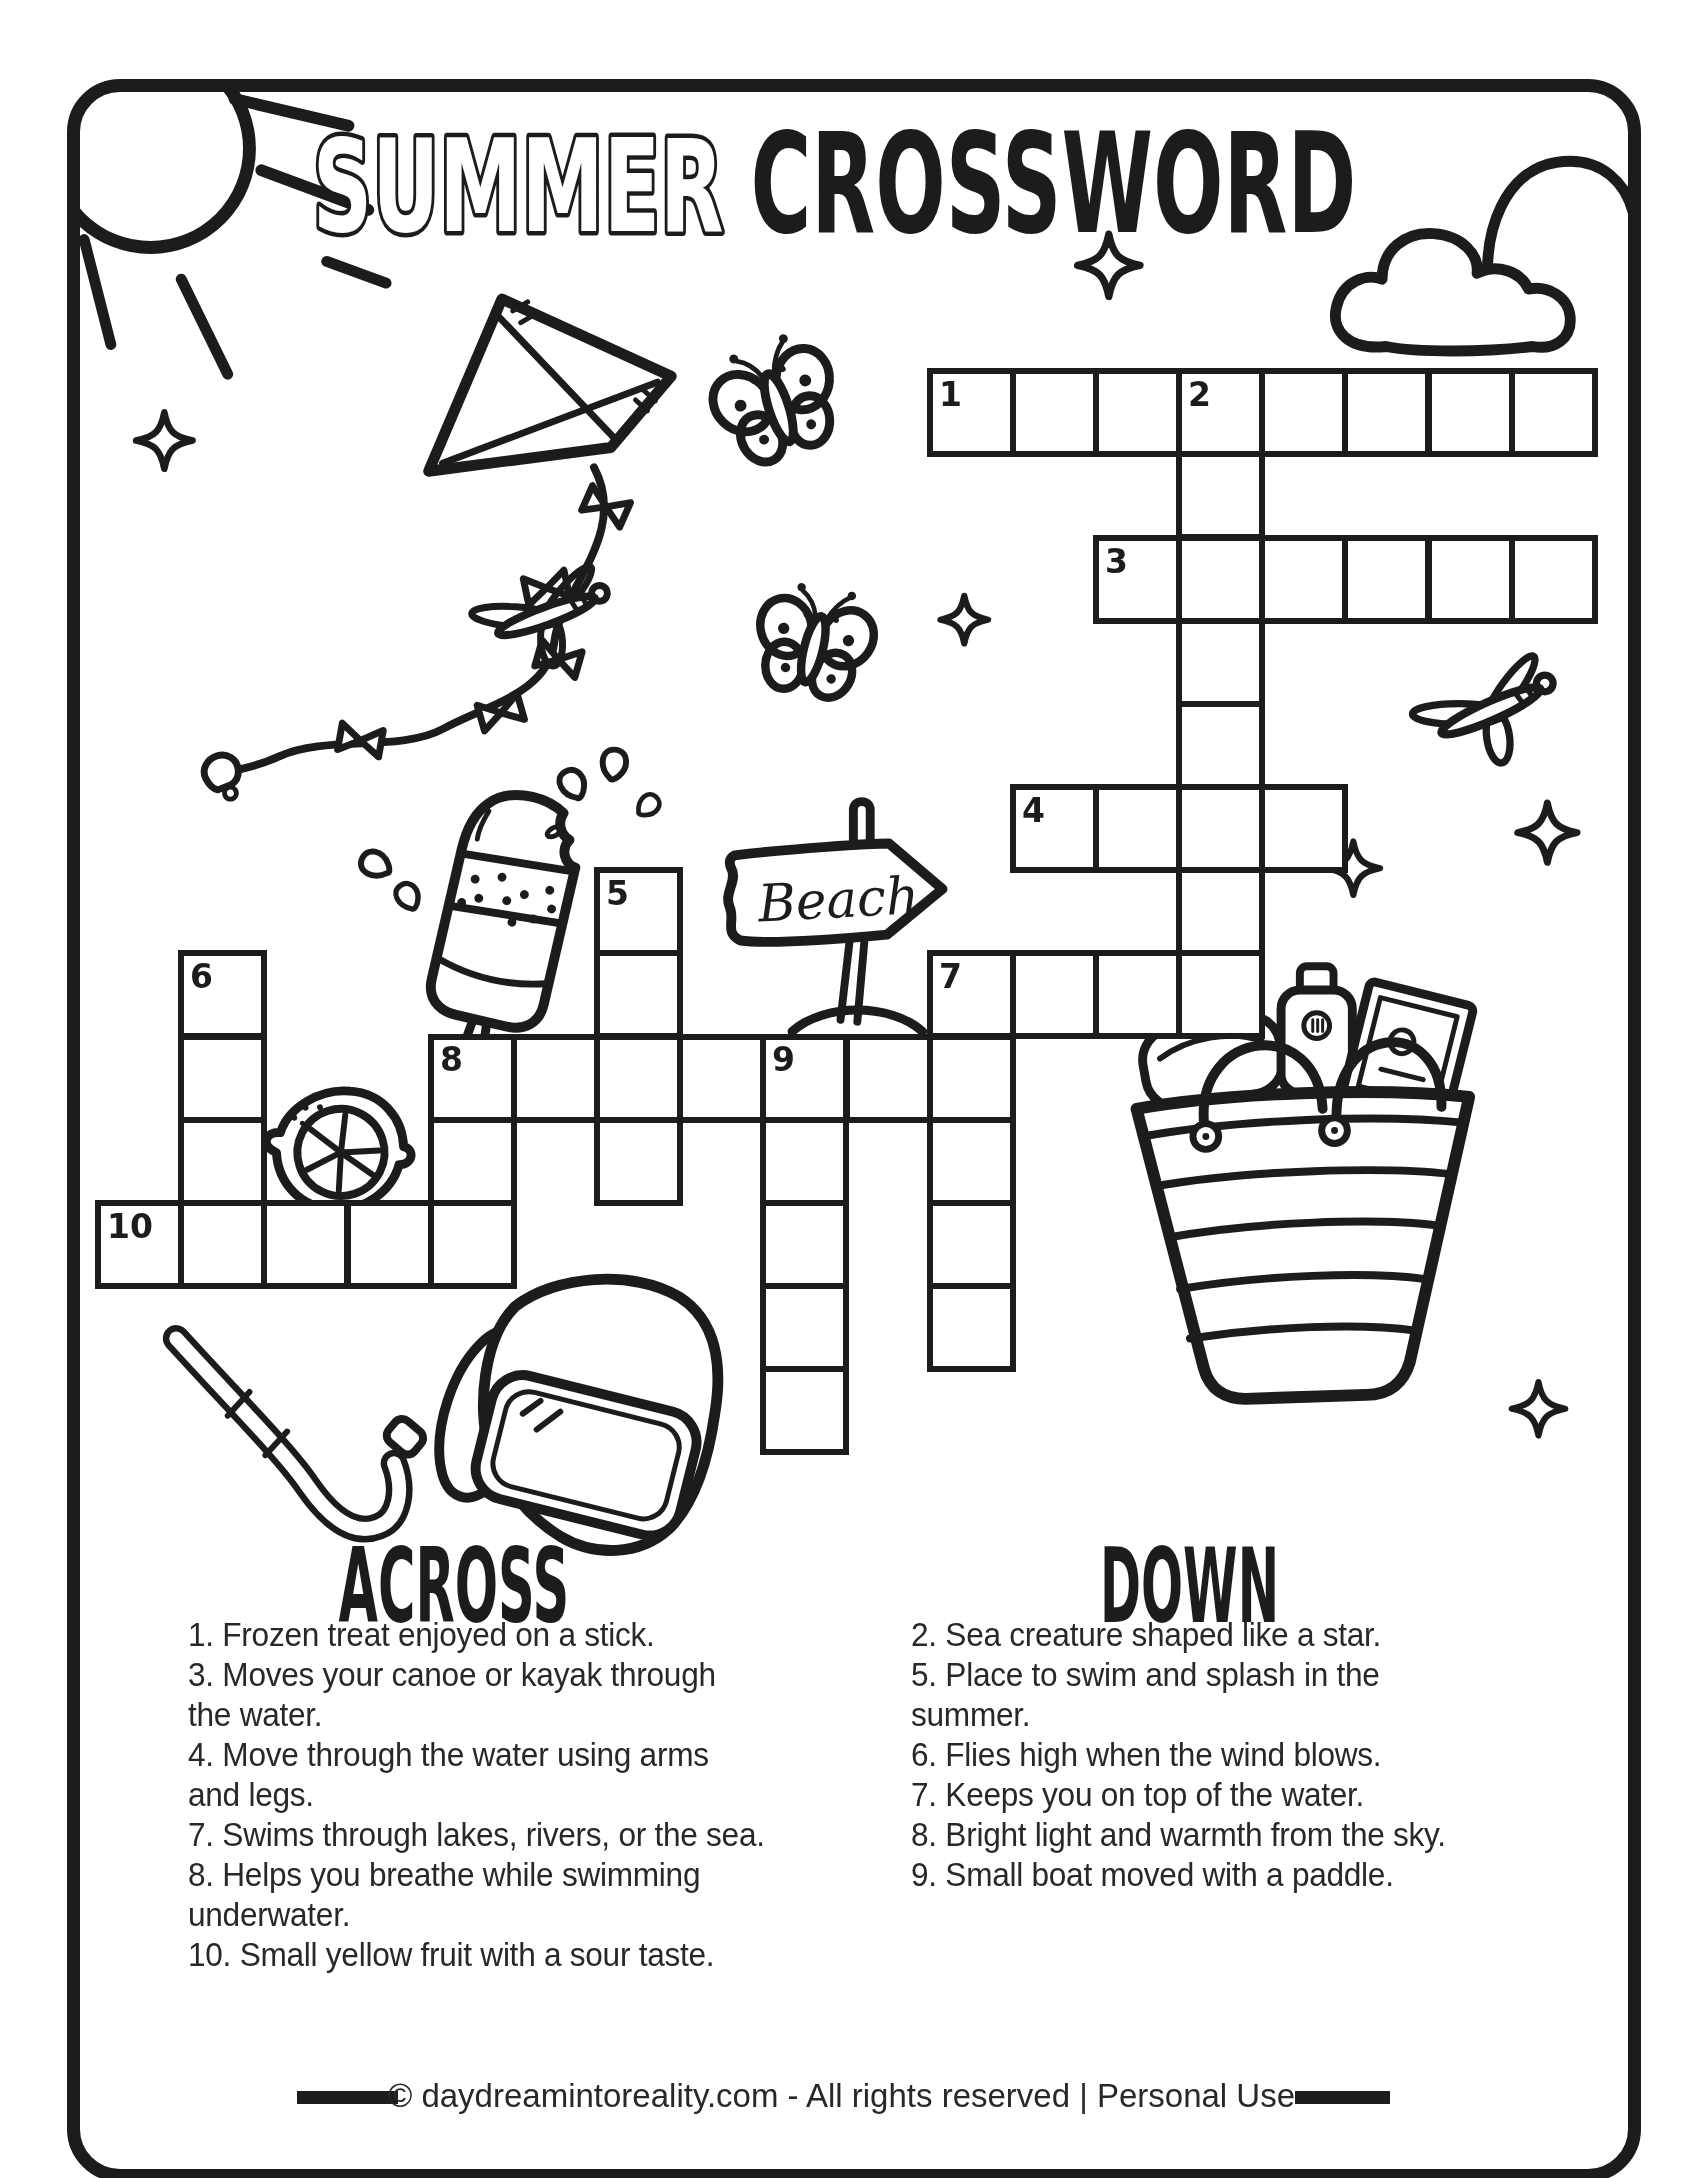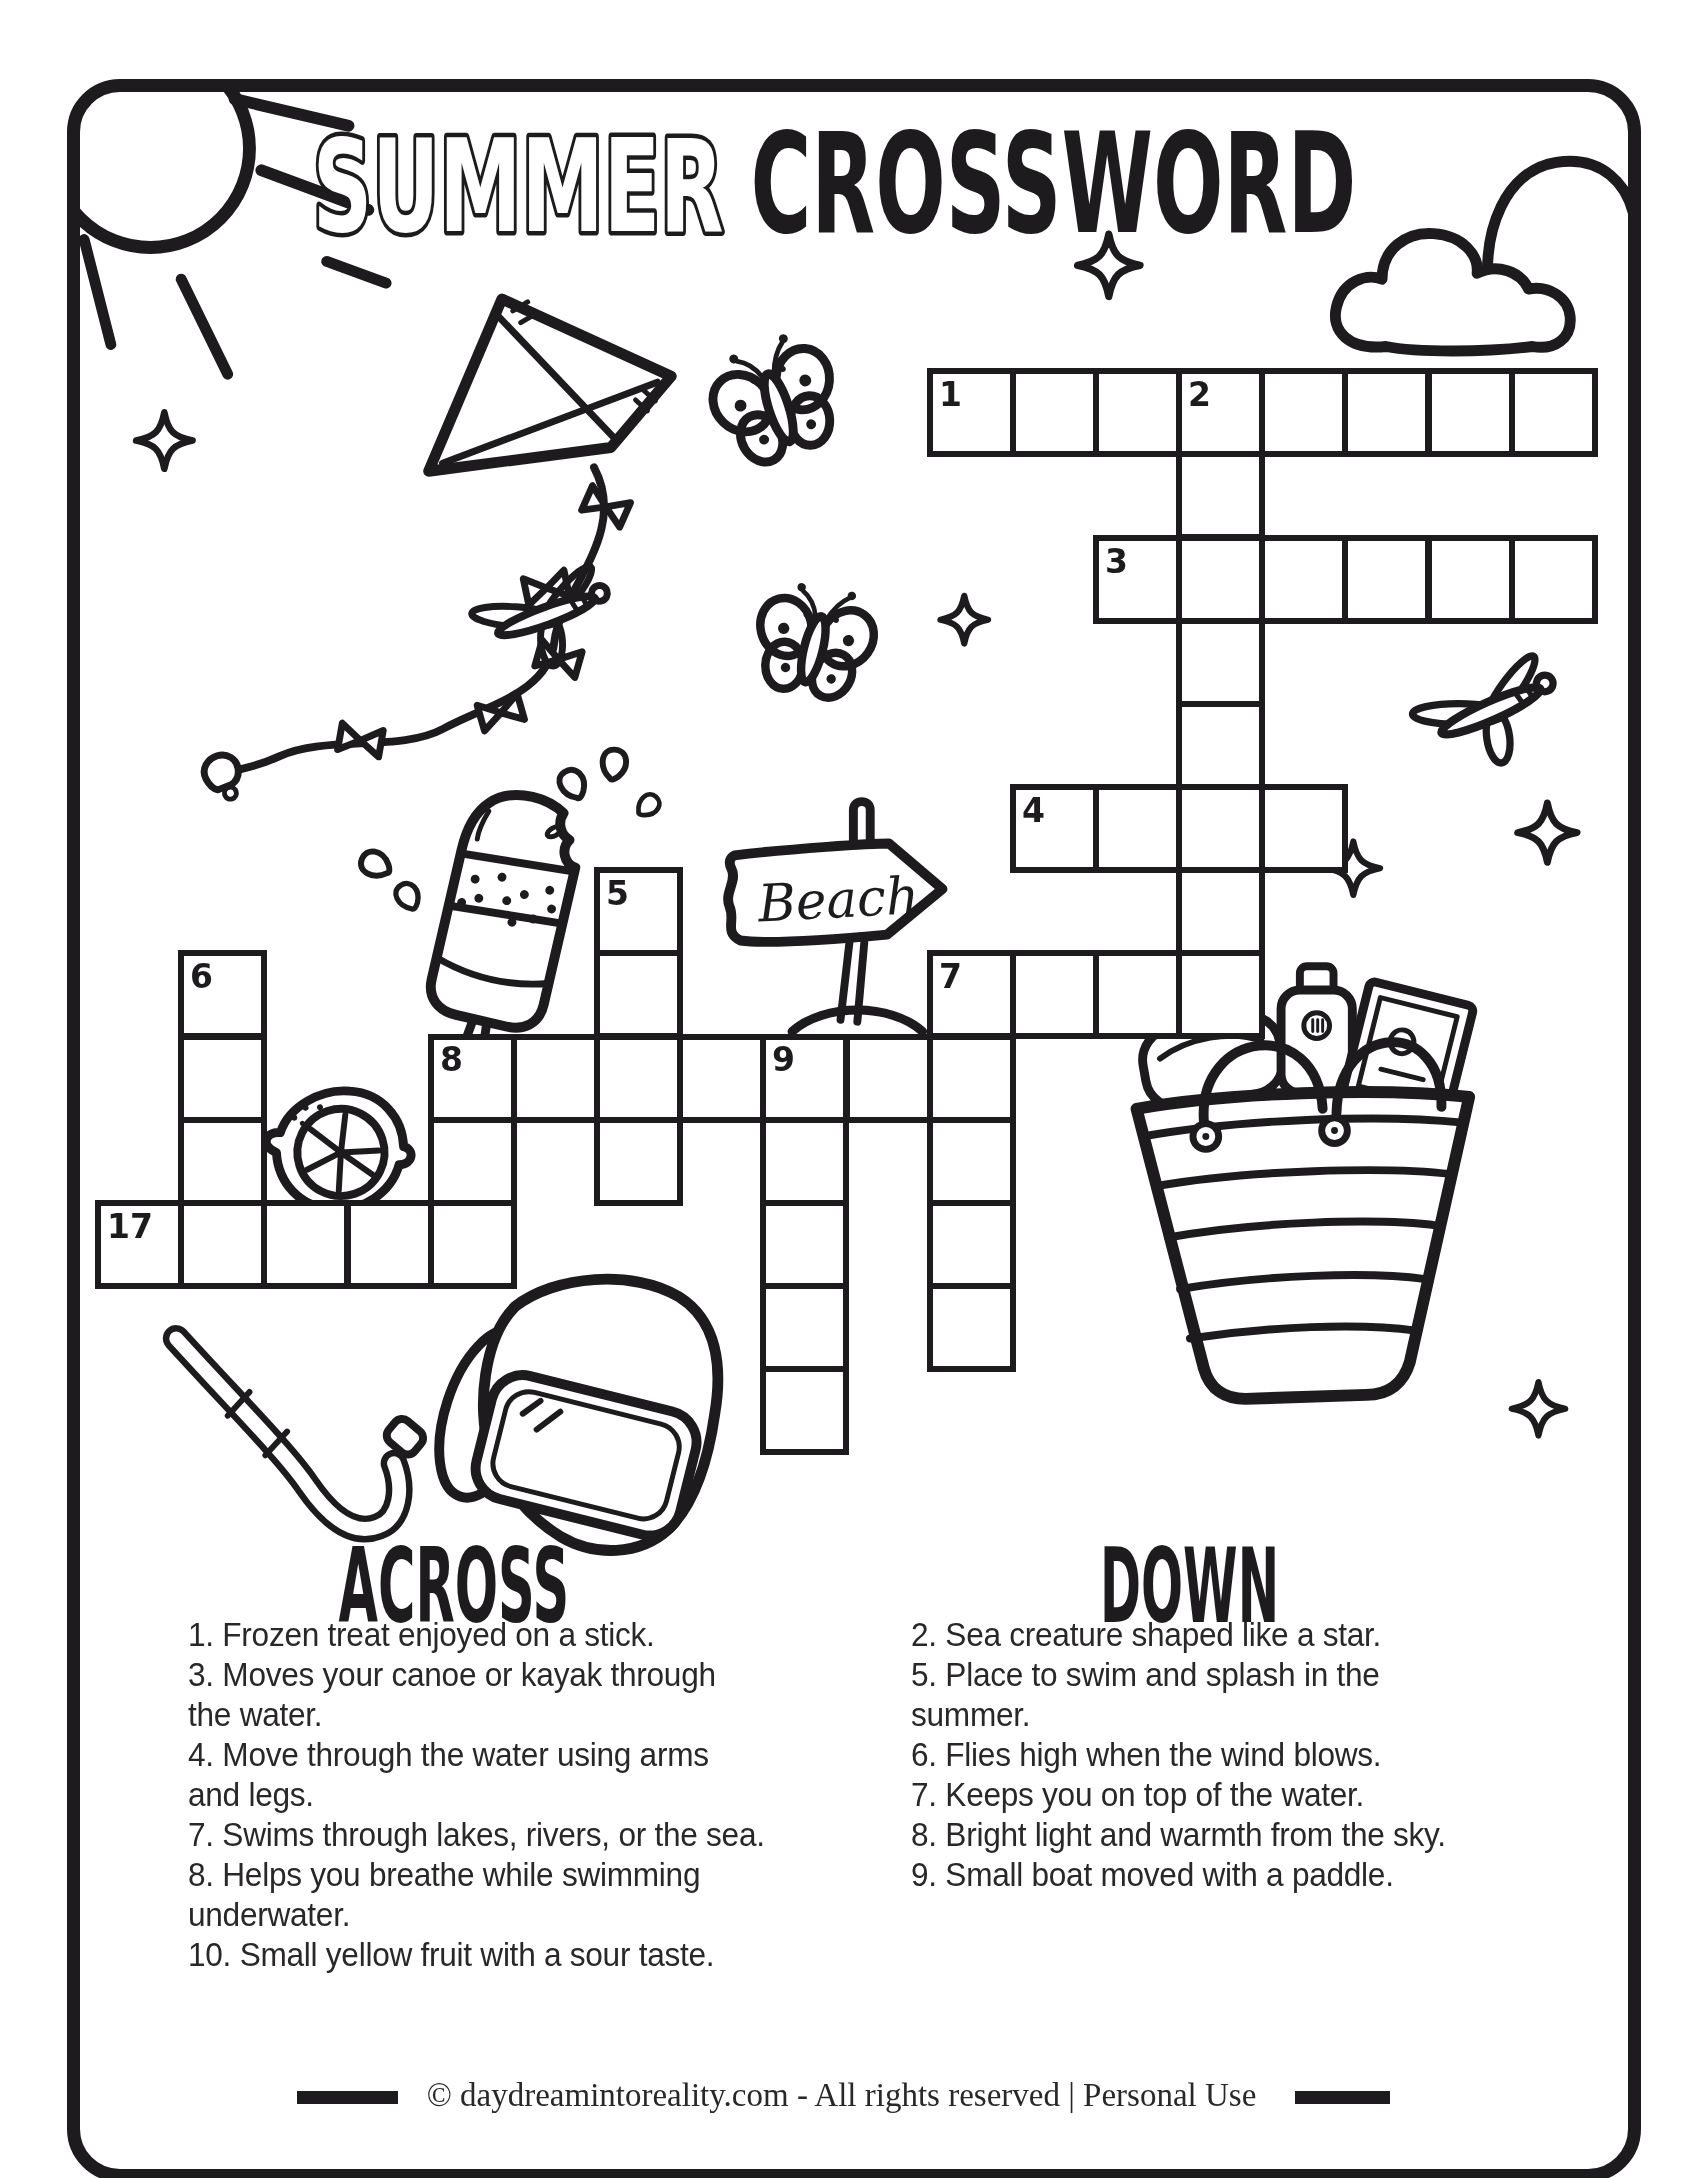--- a/index.html
+++ b/index.html
@@ -11,21 +11,21 @@
   svg.deco{position:absolute;left:0;top:0;width:1683px;height:2178px;}
   .grid-layer{position:absolute;left:0;top:0;width:1683px;height:2178px;}
   .cell{position:absolute;width:89px;height:89px;border:6px solid #1d1b1e;
         box-sizing:border-box;background:#fff;}
   .cellnum{position:absolute;font-family:"DejaVu Sans",sans-serif;font-weight:bold;
            font-size:33px;line-height:33px;color:#1d1b1e;}
   .clues{position:absolute;font-size:34px;line-height:40px;letter-spacing:-0.3px;
          color:#2a2728;transform:scaleX(0.93);transform-origin:left top;white-space:nowrap;}
   .clue-line{height:40px;}
   .footer-text{position:absolute;left:0;top:2077px;width:1683px;text-align:center;
-               font-size:33px;color:#2a2728;font-family:Liberation Serif, serif;}
+               font-size:33px;color:#2a2728;}
   .footer-bar{position:absolute;top:2091px;height:13px;background:#1d1b1e;}
   .bar-left{left:297px;width:101px;}
   .bar-right{left:1295px;width:95px;}
 </style>
 </head>
 <body>
 
 <div class="page">
   <div class="frame">
     <div class="inner">
@@ -279,21 +279,21 @@
           <div class="cell" style="left: 345px; top: 1200px;"></div>
           <div class="cellnum" style="left: 939px; top: 378px;">1</div>
           <div class="cellnum" style="left: 1188px; top: 378px;">2</div>
           <div class="cellnum" style="left: 1105px; top: 545px;">3</div>
           <div class="cellnum" style="left: 1022px; top: 794px;">4</div>
           <div class="cellnum" style="left: 606px; top: 877px;">5</div>
           <div class="cellnum" style="left: 190px; top: 960px;">6</div>
           <div class="cellnum" style="left: 939px; top: 960px;">7</div>
           <div class="cellnum" style="left: 440px; top: 1043px;">8</div>
           <div class="cellnum" style="left: 772px; top: 1043px;">9</div>
-          <div class="cellnum" style="left: 107px; top: 1210px;">17</div>
+          <div class="cellnum" style="left: 107px; top: 1210px;">10</div>
         </div>
 
       <div class="clues" id="across-clues" style="left:188px;top:1614px;">
           <div class="clue-line">1. Frozen treat enjoyed on a stick.</div>
           <div class="clue-line">3. Moves your canoe or kayak through</div>
           <div class="clue-line">the water.</div>
           <div class="clue-line">4. Move through the water using arms</div>
           <div class="clue-line">and legs.</div>
           <div class="clue-line">7. Swims through lakes, rivers, or the sea.</div>
           <div class="clue-line">8. Helps you breathe while swimming</div>

